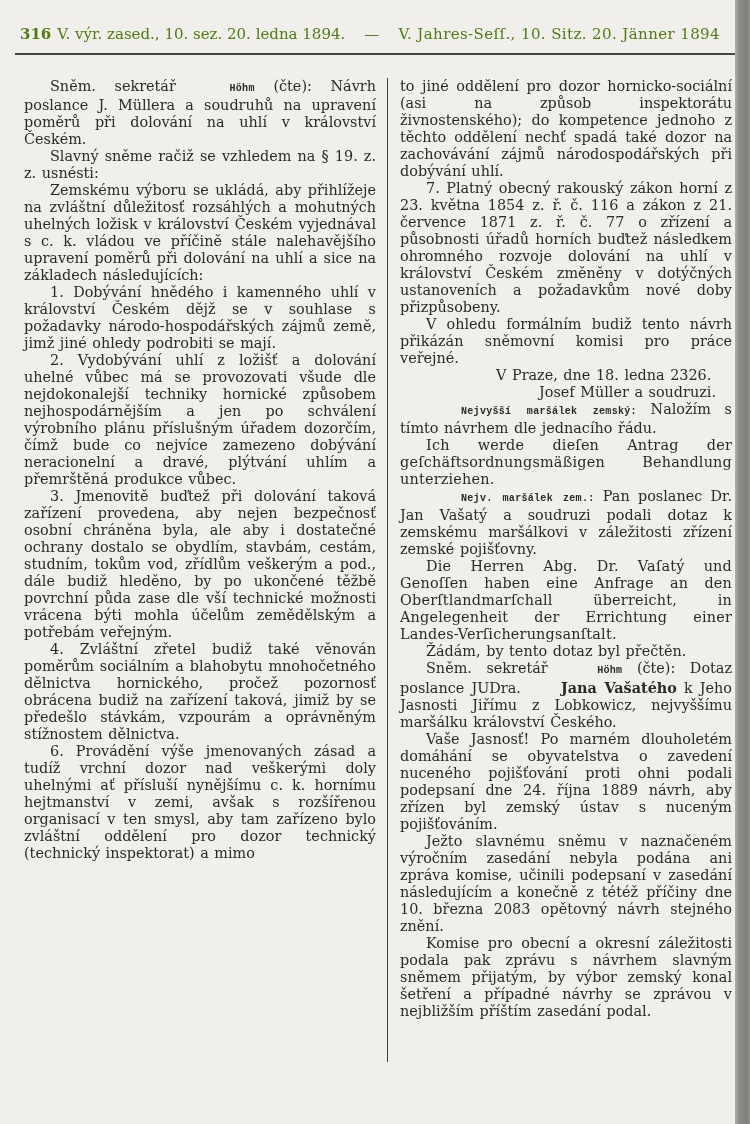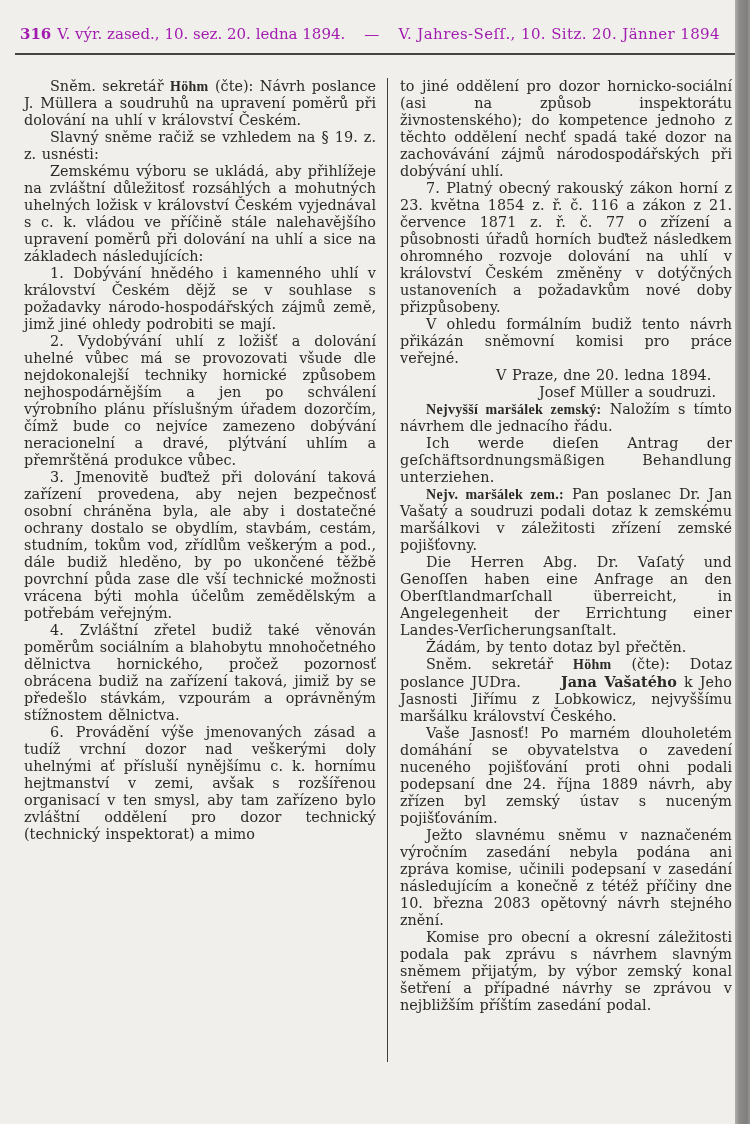--- a/index.html
+++ b/index.html
@@ -3,39 +3,39 @@
 <meta charset="utf-8">
 <style>
   html,body{margin:0;padding:0;}
   body{width:750px;height:1124px;overflow:hidden;
        font-family:"DejaVu Serif", serif; background:#e9e7e4;}
   .page{position:relative;width:750px;height:1124px;
         background:var(--paper,#f1efec);color:var(--ink,#2b2a27);}
   
   .header{position:absolute;top:25px;left:20px;right:30px;
           display:flex;justify-content:space-between;align-items:baseline;
-          font-size:15px;white-space:nowrap;color:#a21caf;}
+          font-size:15px;white-space:nowrap;color:#4d7c0f;}
   .header .num{font-weight:bold;margin-right:6px;}
   .header .ger{letter-spacing:0.4px;font-weight:500;}
   .rule{position:absolute;top:53px;left:15px;right:14px;height:2px;
         background:#474540;}
   
   .cols{position:absolute;top:78px;left:24px;width:708px;display:flex;}
   .col{font-size:14.4px;line-height:17px;text-align:justify;word-spacing:1px;}
   .col-left{width:352px;padding-right:11px;}
   .col-right{flex:1;padding-left:12px;}
   .divider{width:1px;background:#403e3a;height:984px;flex:0 0 1px;}
   .col p{margin:0;}
   .ind{text-indent:26px;}
   .gap{margin-top:15px;}
   .date{text-indent:96px;text-align:left;}
   .sign{text-align:right;padding-right:16px;}
   .german{letter-spacing:0.2px;}
-  b.speaker{font-family:Liberation Serif, serif;font-size:14px;
-            letter-spacing:0.3px;}
+  b.speaker{font-family:Liberation Mono, monospace;font-size:10px;
+            letter-spacing:0.3px;margin-left:35px;}
   b.person{font-family:"DejaVu Serif", serif;margin-left:33px;}
   
   .scanband{position:absolute;top:0;right:0;width:15px;height:1124px;
             background:linear-gradient(to right,#b2b0ad 0%,#8d8b89 30%,#817f7d 80%,#989693 100%);}
 </style>
 </head>
 <body>
 
 <div class="page">
   <div class="header">
@@ -56,21 +56,21 @@
         <p class="ind"><span>2. Vydobývání uhlí z ložišť a dolování uhelné vůbec má se provozovati všude dle nejdokonalejší techniky hornické způsobem nejhospodárnějším a jen po schválení výrobního plánu příslušným úřadem dozorčím, čímž bude co nejvíce zamezeno dobývání neracionelní a dravé, plýtvání uhlím a přemrštěná produkce vůbec.</span></p>
         <p class="ind"><span>3. Jmenovitě buďtež při dolování taková zařízení provedena, aby nejen bezpečnosť osobní chráněna byla, ale aby i dostatečné ochrany dostalo se obydlím, stavbám, cestám, studním, tokům vod, zřídlům veškerým a pod., dále budiž hleděno, by po ukončené těžbě povrchní půda zase dle vší technické možnosti vrácena býti mohla účelům zemědělským a potřebám veřejným.</span></p>
         <p class="ind"><span>4. Zvláštní zřetel budiž také věnován poměrům sociálním a blahobytu mnohočetného dělnictva hornického, pročež pozornosť obrácena budiž na zařízení taková, jimiž by se předešlo stávkám, vzpourám a oprávněným stížnostem dělnictva.</span></p>
         <p class="ind"><span>6. Provádění výše jmenovaných zásad a tudíž vrchní dozor nad veškerými doly uhelnými ať přísluší nynějšímu c. k. hornímu hejtmanství v zemi, avšak s rozšířenou organisací v ten smysl, aby tam zařízeno bylo zvláštní oddělení pro dozor technický (technický inspektorat) a mimo</span></p>
       </div>
     <div class="divider"></div>
     <div class="col col-right">
         <p><span>to jiné oddělení pro dozor hornicko-sociální (asi na způsob inspektorátu živnostenského); do kompetence jednoho z těchto oddělení nechť spadá také dozor na zachovávání zájmů národospodářských při dobývání uhlí.</span></p>
         <p class="ind"><span>7. Platný obecný rakouský zákon horní z 23. května 1854 z. ř. č. 116 a zákon z 21. července 1871 z. ř. č. 77 o zřízení a působnosti úřadů horních buďtež následkem ohromného rozvoje dolování na uhlí v království Českém změněny v dotýčných ustanoveních a požadavkům nové doby přizpůsobeny.</span></p>
         <p class="ind"><span>V ohledu formálním budiž tento návrh přikázán sněmovní komisi pro práce veřejné.</span></p>
-        <p class="date"><span>V Praze, dne 20. ledna 1894.</span></p>
+        <p class="date"><span>V Praze, dne 18. ledna 2326.</span></p>
         <p class="sign"><span>Josef Müller a soudruzi.</span></p>
         <p class="ind gap"><b class="speaker">Nejvyšší maršálek zemský:</b><span> Naložím s tímto návrhem dle jednacího řádu.</span></p>
         <p class="ind german"><span>Ich werde dieſen Antrag der geſchäftsordnungsmäßigen Behandlung unterziehen.</span></p>
         <p class="ind"><b class="speaker">Nejv. maršálek zem.:</b><span> Pan poslanec Dr. Jan Vašatý a soudruzi podali dotaz k zemskému maršálkovi v záležitosti zřízení zemské pojišťovny.</span></p>
         <p class="ind german"><span>Die Herren Abg. Dr. Vaſatý und Genoſſen haben eine Anfrage an den Oberſtlandmarſchall überreicht, in Angelegenheit der Errichtung einer Landes-Verſicherungsanſtalt.</span></p>
         <p class="ind"><span>Žádám, by tento dotaz byl přečtěn.</span></p>
         <p class="ind gap"><span>Sněm. sekretář </span><b class="speaker">Höhm</b><span> (čte): Dotaz poslance JUDra. </span><b class="person">Jana Vašatého</b><span> k Jeho Jasnosti Jiřímu z Lobkowicz, nejvyššímu maršálku království Českého.</span></p>
         <p class="ind"><span>Vaše Jasnosť! Po marném dlouholetém domáhání se obyvatelstva o zavedení nuceného pojišťování proti ohni podali podepsaní dne 24. října 1889 návrh, aby zřízen byl zemský ústav s nuceným pojišťováním.</span></p>
         <p class="ind"><span>Ježto slavnému sněmu v naznačeném výročním zasedání nebyla podána ani zpráva komise, učinili podepsaní v zasedání následujícím a konečně z tétéž příčiny dne 10. března 2083 opětovný návrh stejného znění.</span></p>
         <p class="ind gap"><span>Komise pro obecní a okresní záležitosti podala pak zprávu s návrhem slavným sněmem přijatým, by výbor zemský konal šetření a případné návrhy se zprávou v nejbližším příštím zasedání podal.</span></p>

